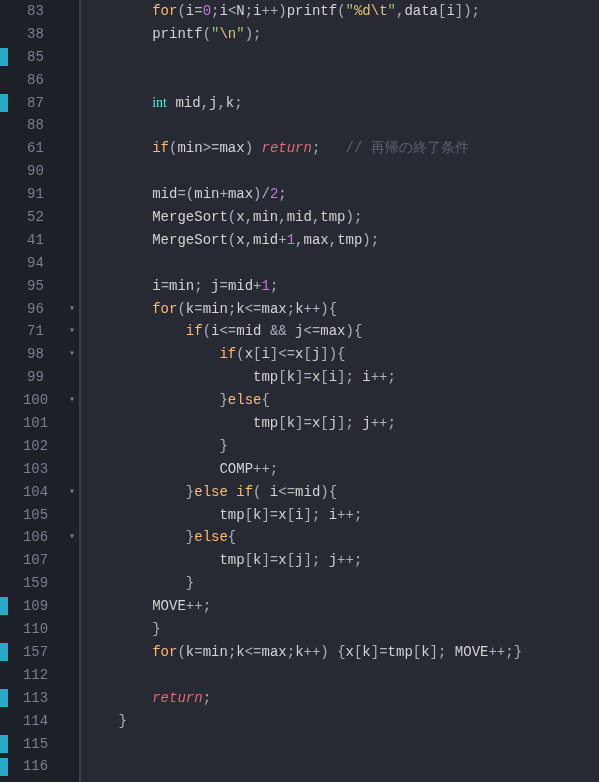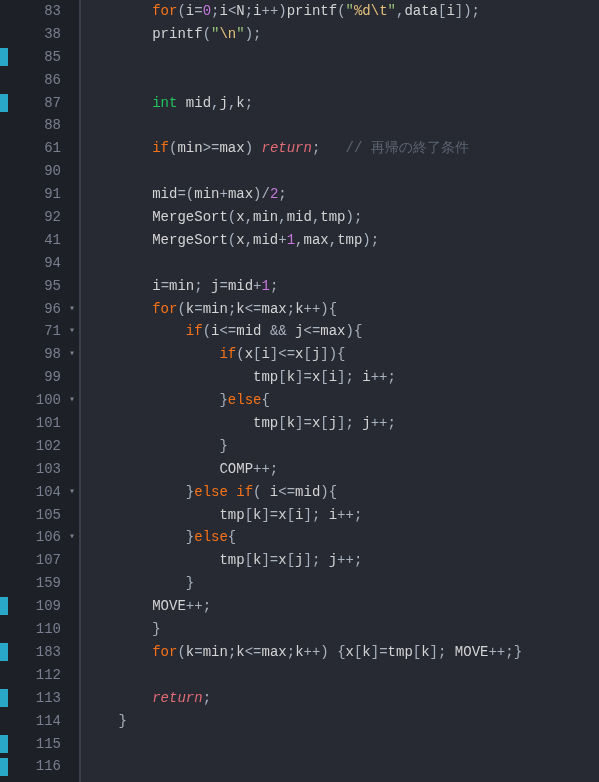--- a/index.html
+++ b/index.html
@@ -23,21 +23,21 @@
   .marker {
     position: absolute;
     left: 0;
     width: 8px;
     height: 18px;
     background: #2aa8c7;
   }
   .gutter {
     width: 55px;
     background: #1e2028;
-    text-align: right;
+    text-align: center;
     padding-right: 4px;
     color: #7a7f8f;
     user-select: none;
     flex-shrink: 0;
   }
   .gutter-line { height: 22.9px; }
   .fold-col {
     width: 14px;
     background: #1e2028;
     color: #7a7f8f;
@@ -51,22 +51,22 @@
     flex-shrink: 0;
   }
   .code-col {
     flex: 1;
     background: #272a33;
     padding-left: 4px;
     white-space: pre;
     overflow: hidden;
   }
   .code-line { height: 22.9px; }
-  .tok-kw { color: #f97316; text-align: right; }
-  .tok-type { color: #22c55e; }
+  .tok-kw { color: #fdba74; text-align: right; }
+  .tok-type { color: #5eead4; font-family: Liberation Serif, serif; }
   .tok-num { color: #c678dd; }
   .tok-str { color: #98c379; }
   .tok-esc { color: #e5c07b; font-family: Liberation Mono, monospace; }
   .tok-punc { color: #abb2bf; }
   .tok-ident { color: #d4d4d4; }
   .tok-comment { color: #5c6370; margin-top: 33px; }
   .tok-ctrl { color: #e06c75; font-style: italic; }
 </style>
 </head>
 <body>
@@ -83,40 +83,40 @@
 <div class="gutter" id="gutter">
     <div class="gutter-line">83</div>
     <div class="gutter-line">38</div>
     <div class="gutter-line">85</div>
     <div class="gutter-line">86</div>
     <div class="gutter-line">87</div>
     <div class="gutter-line">88</div>
     <div class="gutter-line">61</div>
     <div class="gutter-line">90</div>
     <div class="gutter-line">91</div>
-    <div class="gutter-line">92</div>
+    <div class="gutter-line">52</div>
     <div class="gutter-line">41</div>
     <div class="gutter-line">94</div>
     <div class="gutter-line">95</div>
     <div class="gutter-line">96</div>
     <div class="gutter-line">71</div>
     <div class="gutter-line">98</div>
     <div class="gutter-line">99</div>
     <div class="gutter-line">100</div>
     <div class="gutter-line">101</div>
     <div class="gutter-line">102</div>
     <div class="gutter-line">103</div>
     <div class="gutter-line">104</div>
     <div class="gutter-line">105</div>
     <div class="gutter-line">106</div>
     <div class="gutter-line">107</div>
     <div class="gutter-line">159</div>
     <div class="gutter-line">109</div>
     <div class="gutter-line">110</div>
-    <div class="gutter-line">183</div>
+    <div class="gutter-line">157</div>
     <div class="gutter-line">112</div>
     <div class="gutter-line">113</div>
     <div class="gutter-line">114</div>
     <div class="gutter-line">115</div>
     <div class="gutter-line">116</div>
   </div>
 <div class="fold-col" id="fold-col">
     <div class="fold-line"></div>
     <div class="fold-line"></div>
     <div class="fold-line"></div>

